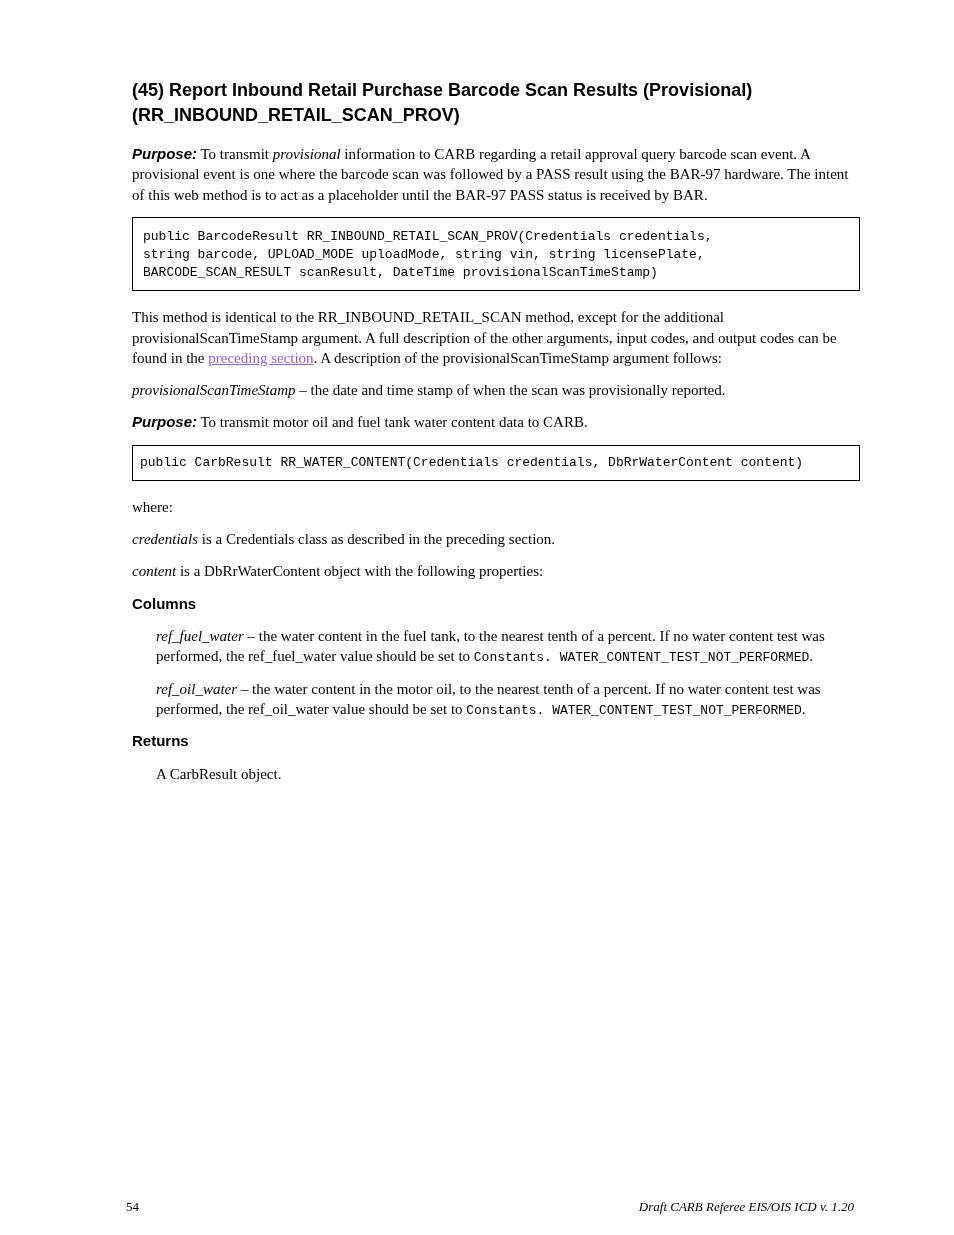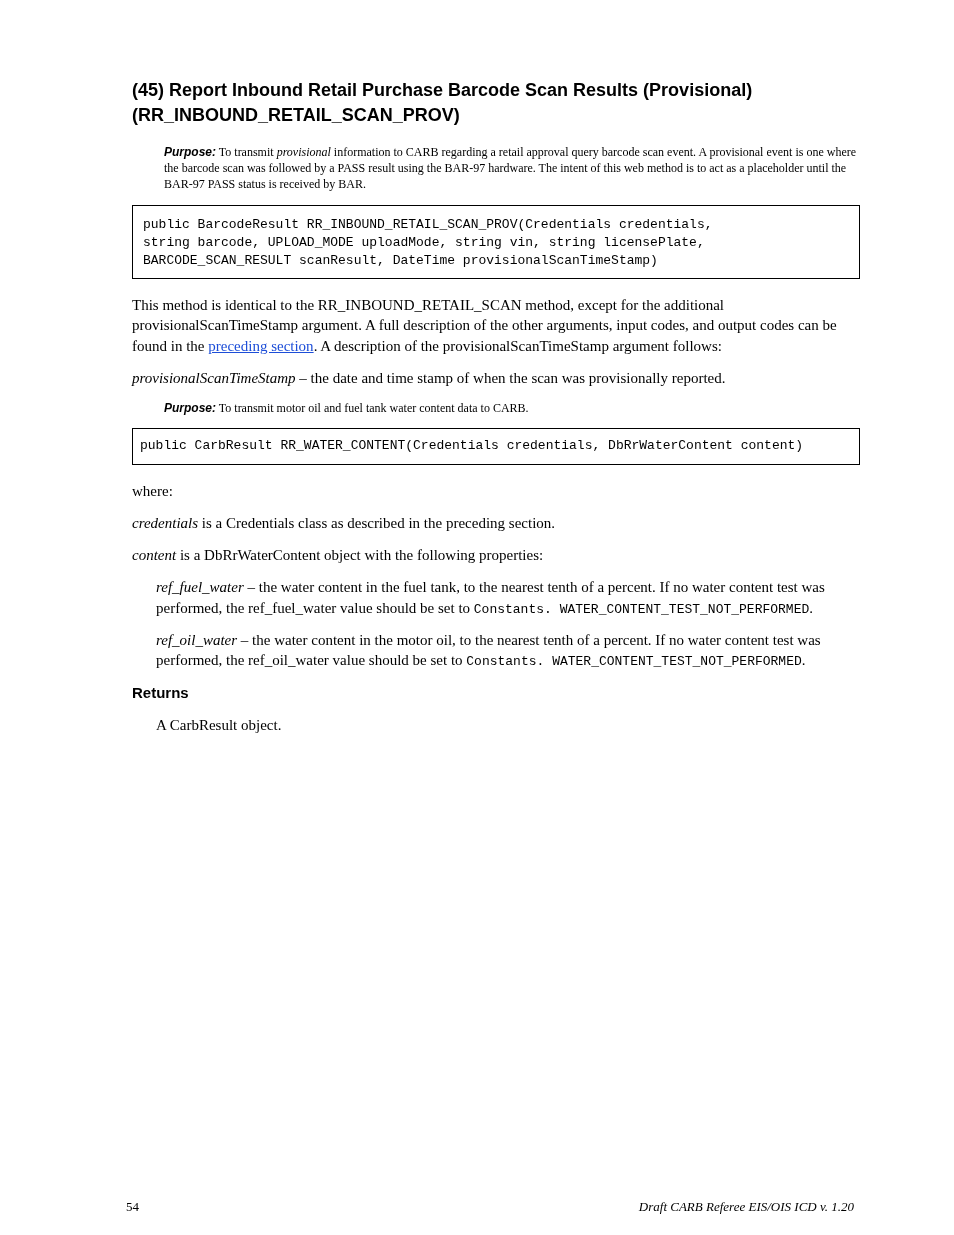--- a/index.html
+++ b/index.html
@@ -24,23 +24,22 @@
       margin-bottom: 4px;
     }
     .heading-sub {
       font-family: Arial, Helvetica, sans-serif;
       font-weight: bold;
       font-size: 18px;
       margin-bottom: 18px;
     }
     .purpose-block, .purpose-block-2 {
       margin-bottom: 12px;
-      font-size: 12px;
+      font-size: 15px;
       line-height: 1.35;
-      margin-left: 32px;
     }
     .purpose-label {
       font-family: Arial, Helvetica, sans-serif;
       font-style: italic;
       font-weight: bold;
     }
     .box {
       border: 1px solid #000000;
       padding: 10px 10px 8px 10px;
       font-family: "Courier New", Courier, monospace;
@@ -50,21 +49,21 @@
       white-space: pre;
     }
     .para {
       font-family: "Times New Roman", Times, serif;
       font-size: 15px;
       line-height: 1.35;
       margin-bottom: 12px;
     }
     .italic { font-style: italic; }
     .link {
-      color: #1d4ed8;
+      color: #8b5cf6;
       text-decoration: underline;
     }
     .section-heading {
       font-family: Arial, Helvetica, sans-serif;
       font-weight: bold;
       font-size: 18px;
       margin-top: 26px;
       margin-bottom: 10px;
     }
     .box-single {
@@ -126,20 +125,23 @@
   <div class="para">where:</div>
 
   <div class="para">
     <span class="italic">credentials</span><span> is a Credentials class as described in the preceding section.</span>
   </div>
 
   <div class="para">
     <span class="italic">content</span><span> is a DbRrWaterContent object with the following properties:</span>
   </div>
 
+  <div class="para">
+    <span class="purpose-label" style="font-style:normal;">Columns</span>
+  </div>
 
 
   <div class="para" style="margin-left:24px;">
     <span class="italic">ref_fuel_water</span><span> – the water content in the fuel tank, to the nearest tenth of a percent. If no water content test was performed, the ref_fuel_water value should be set to </span><span style="font-family:'Courier New',monospace;font-size:13px;">Constants. WATER_CONTENT_TEST_NOT_PERFORMED</span><span>.</span>
   </div>
 
   <div class="para" style="margin-left:24px;">
     <span class="italic">ref_oil_water</span><span> – the water content in the motor oil, to the nearest tenth of a percent. If no water content test was performed, the ref_oil_water value should be set to </span><span style="font-family:'Courier New',monospace;font-size:13px;">Constants. WATER_CONTENT_TEST_NOT_PERFORMED</span><span>.</span>
   </div>
 

